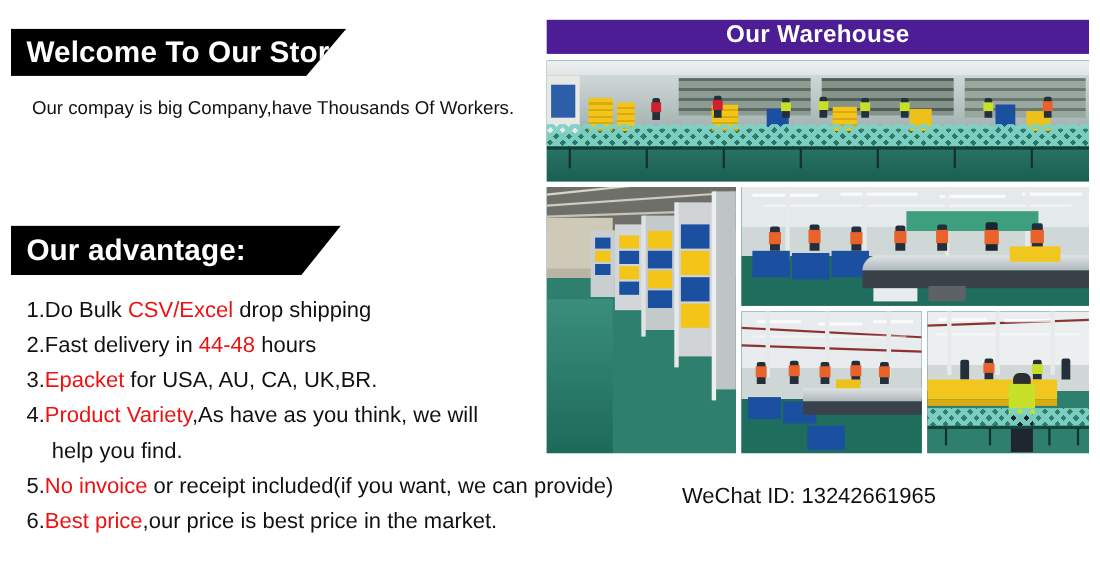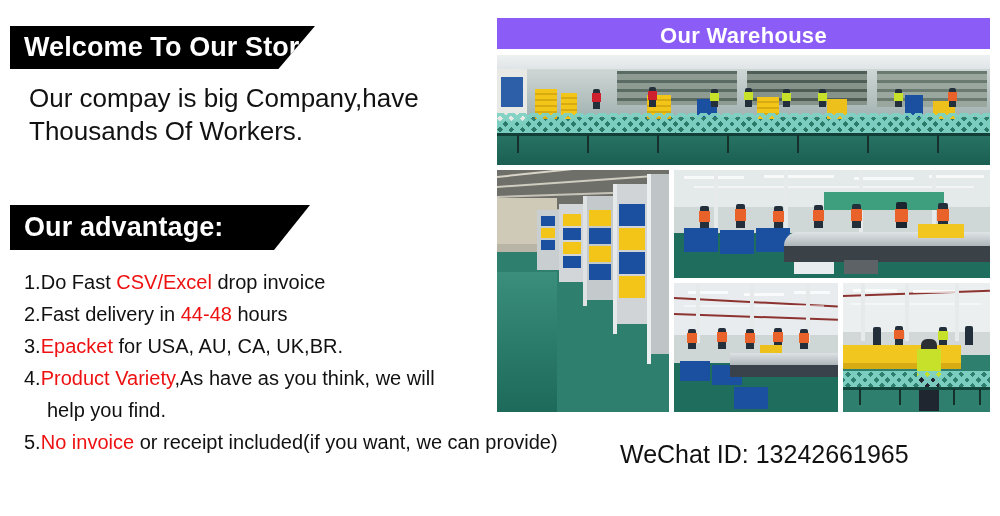--- a/index.html
+++ b/index.html
@@ -60,21 +60,21 @@
     font-size: 27px;
     padding-left: 14px;
     box-sizing: border-box;
   }
 
   .intro {
     position: absolute;
     left: 29px;
     top: 82px;
     width: 465px;
-    font-size: 26px;
+    font-size: 17px;
     line-height: 33px;
     color: #111111;
   }
   .intro p {
     margin: 0 0 5px 0;
   }
 
   .adv-list {
     position: absolute;
     left: 24px;
@@ -107,26 +107,26 @@
     width: 503px;
     height: 516px;
   }
 
   .wh-banner {
     position: absolute;
     left: 0;
     top: 18px;
     width: 493px;
     height: 31px;
-    background: #8b5cf6;
+    background: #4c1d95;
     color: #ffffff;
     font-size: 22px;
     font-weight: bold;
     display: flex;
-    align-items: flex-end;
+    align-items: flex-start;
     justify-content: center;
     letter-spacing: 0.3px;
   }
 
   .collage {
     position: absolute;
     left: 0;
     top: 55px;
     width: 493px;
     height: 357px;
@@ -145,21 +145,21 @@
   .p-rtop   { left: 177px; top: 115px; width: 316px; height: 108px; }
   
   .p-bmid   { left: 177px; top: 228px; width: 164px; height: 129px; }
   
   .p-bright { left: 346px; top: 228px; width: 147px; height: 129px; }
 
   .wechat {
     position: absolute;
     left: 123px;
     top: 440px;
-    font-size: 25px;
+    font-size: 20px;
     color: #111111;
     white-space: nowrap;
   }
 
   
   .scene { position: absolute; inset: 0; }
   .ceiling { position: absolute; left: 0; top: 0; right: 0; background: #d9dee0; }
   .floor { position: absolute; left: 0; right: 0; bottom: 0; background: #2e7f6e; }
   .beam {
     position: absolute; background: rgba(255,255,255,0.75); height: 2px;
@@ -199,40 +199,43 @@
       </p>
     </div>
 
     <div class="banner banner-advantage">
       <span>Our advantage:</span>
     </div>
 
     <div class="adv-list">
 
       <div class="adv-item">
-        <span class="num">1.</span><span>Do Fast </span><span class="hl">CSV/Excel</span><span> drop invoice</span>
+        <span class="num">1.</span><span>Do Bulk </span><span class="hl">CSV/Excel</span><span> drop shipping</span>
       </div>
 
       <div class="adv-item">
         <span class="num">2.</span><span>Fast delivery in </span><span class="hl">44-48</span><span> hours</span>
       </div>
 
       <div class="adv-item">
         <span class="num">3.</span><span class="hl">Epacket</span><span> for USA, AU, CA, UK,BR.</span>
       </div>
 
       <div class="adv-item">
         <span class="num">4.</span><span class="hl">Product Variety</span><span>,As have as you think, we will</span>
       </div>
       <div class="adv-cont">help you find.</div>
 
       <div class="adv-item">
         <span class="num">5.</span><span class="hl">No invoice</span><span> or receipt included(if you want, we can provide)</span>
       </div>
 
+      <div class="adv-item">
+        <span class="num">6.</span><span class="hl">Best price</span><span>,our price is best price in the market.</span>
+      </div>
 
     </div>
   </div>
 
   <div class="right-col">
 
     <div class="wh-banner">
       <span>Our Warehouse</span>
     </div>
 

